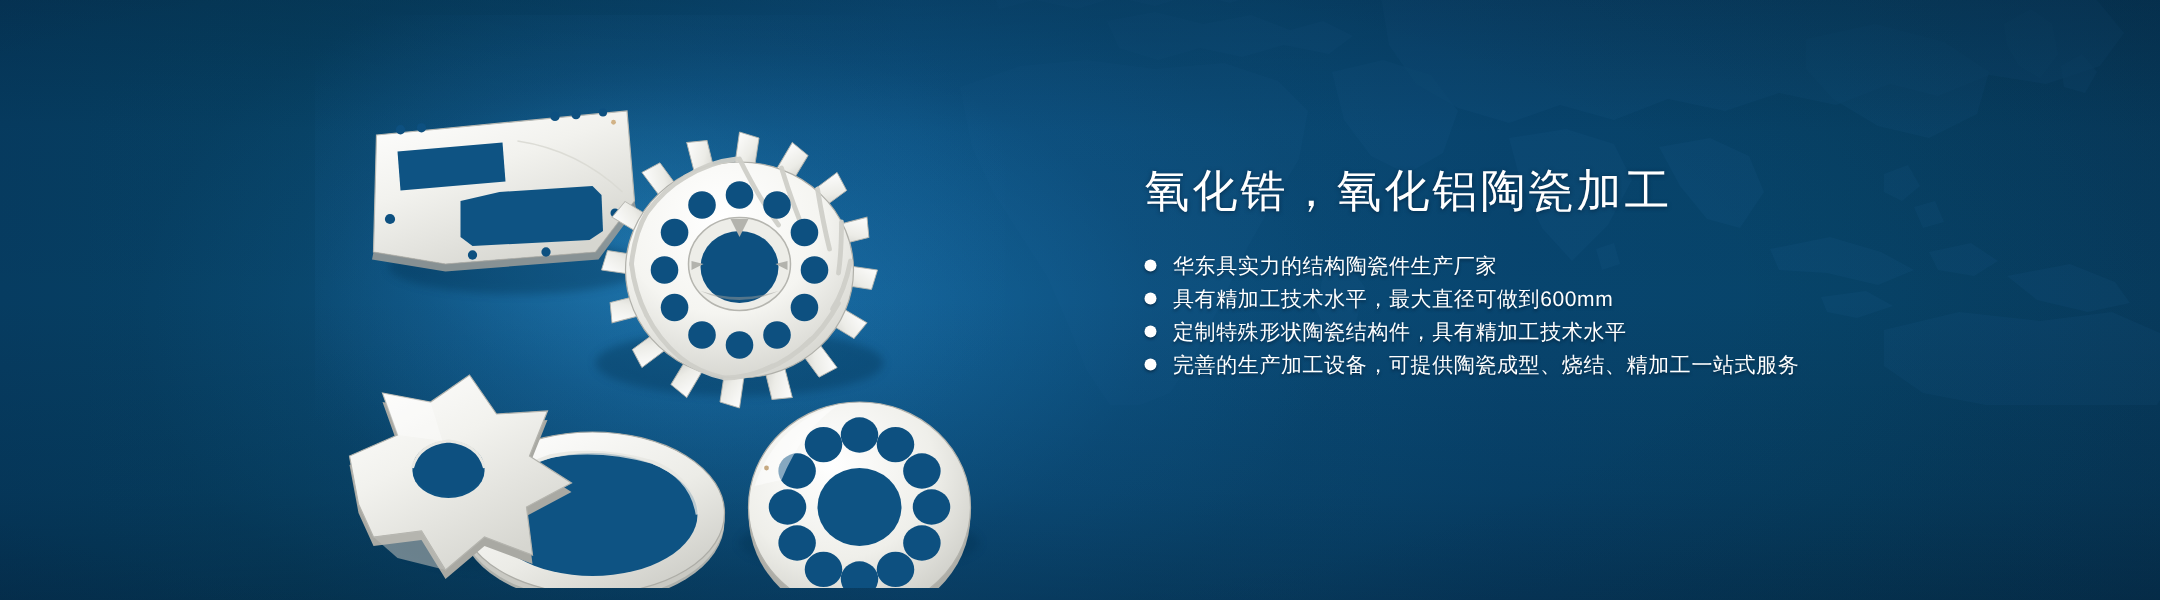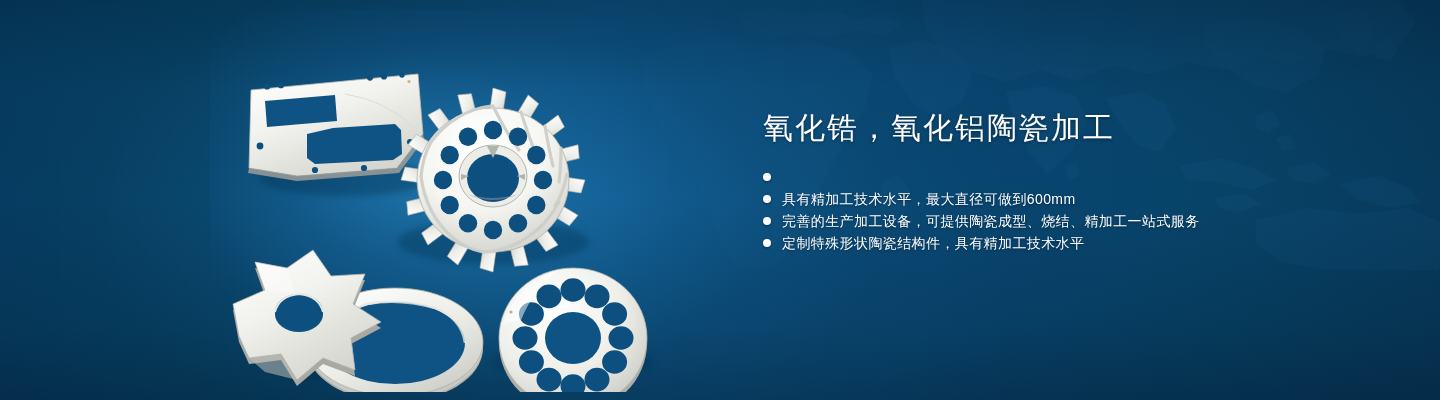--- a/index.html
+++ b/index.html
@@ -421,29 +421,30 @@
       </g>
     </svg>
   </div>
 
   <div class="copy">
     <div class="headline">氧化锆，氧化铝陶瓷加工</div>
 
     <ul class="bullets">
       <li class="bullet">
         <span class="dot"></span>
+        <span class="bullet-text">华东具实力的结构陶瓷件生产厂家</span>
       </li>
       <li class="bullet">
         <span class="dot"></span>
         <span class="bullet-text">具有精加工技术水平，最大直径可做到600mm</span>
       </li>
       <li class="bullet">
         <span class="dot"></span>
-        <span class="bullet-text">完善的生产加工设备，可提供陶瓷成型、烧结、精加工一站式服务</span>
+        <span class="bullet-text">定制特殊形状陶瓷结构件，具有精加工技术水平</span>
       </li>
       <li class="bullet">
         <span class="dot"></span>
-        <span class="bullet-text">定制特殊形状陶瓷结构件，具有精加工技术水平</span>
+        <span class="bullet-text">完善的生产加工设备，可提供陶瓷成型、烧结、精加工一站式服务</span>
       </li>
     </ul>
   </div>
 
 </div>
 
 </body></html>

